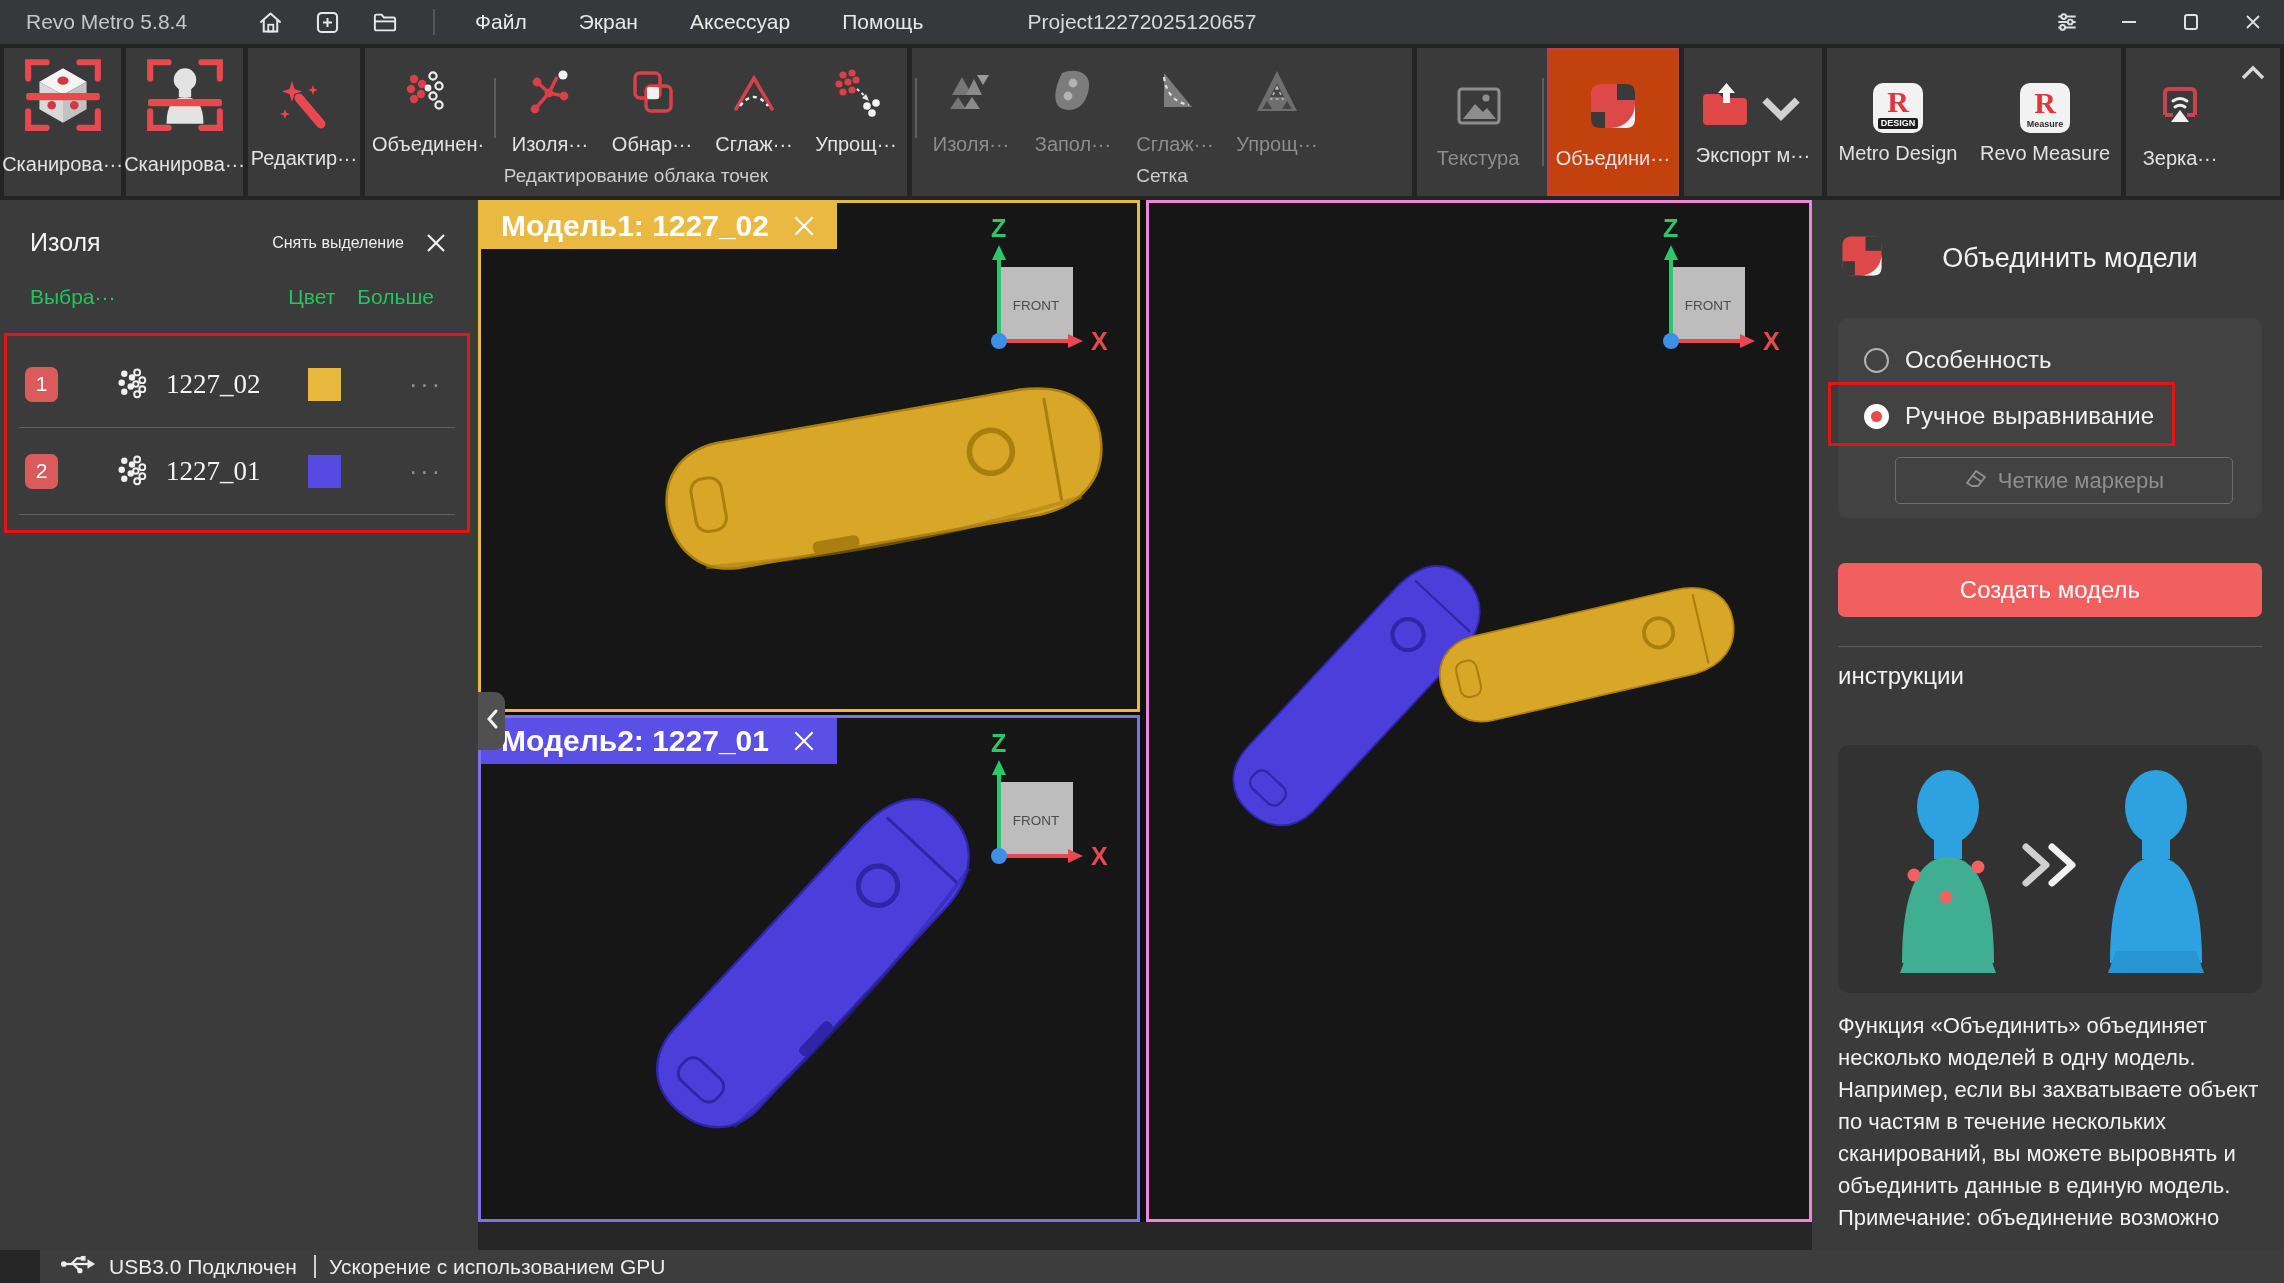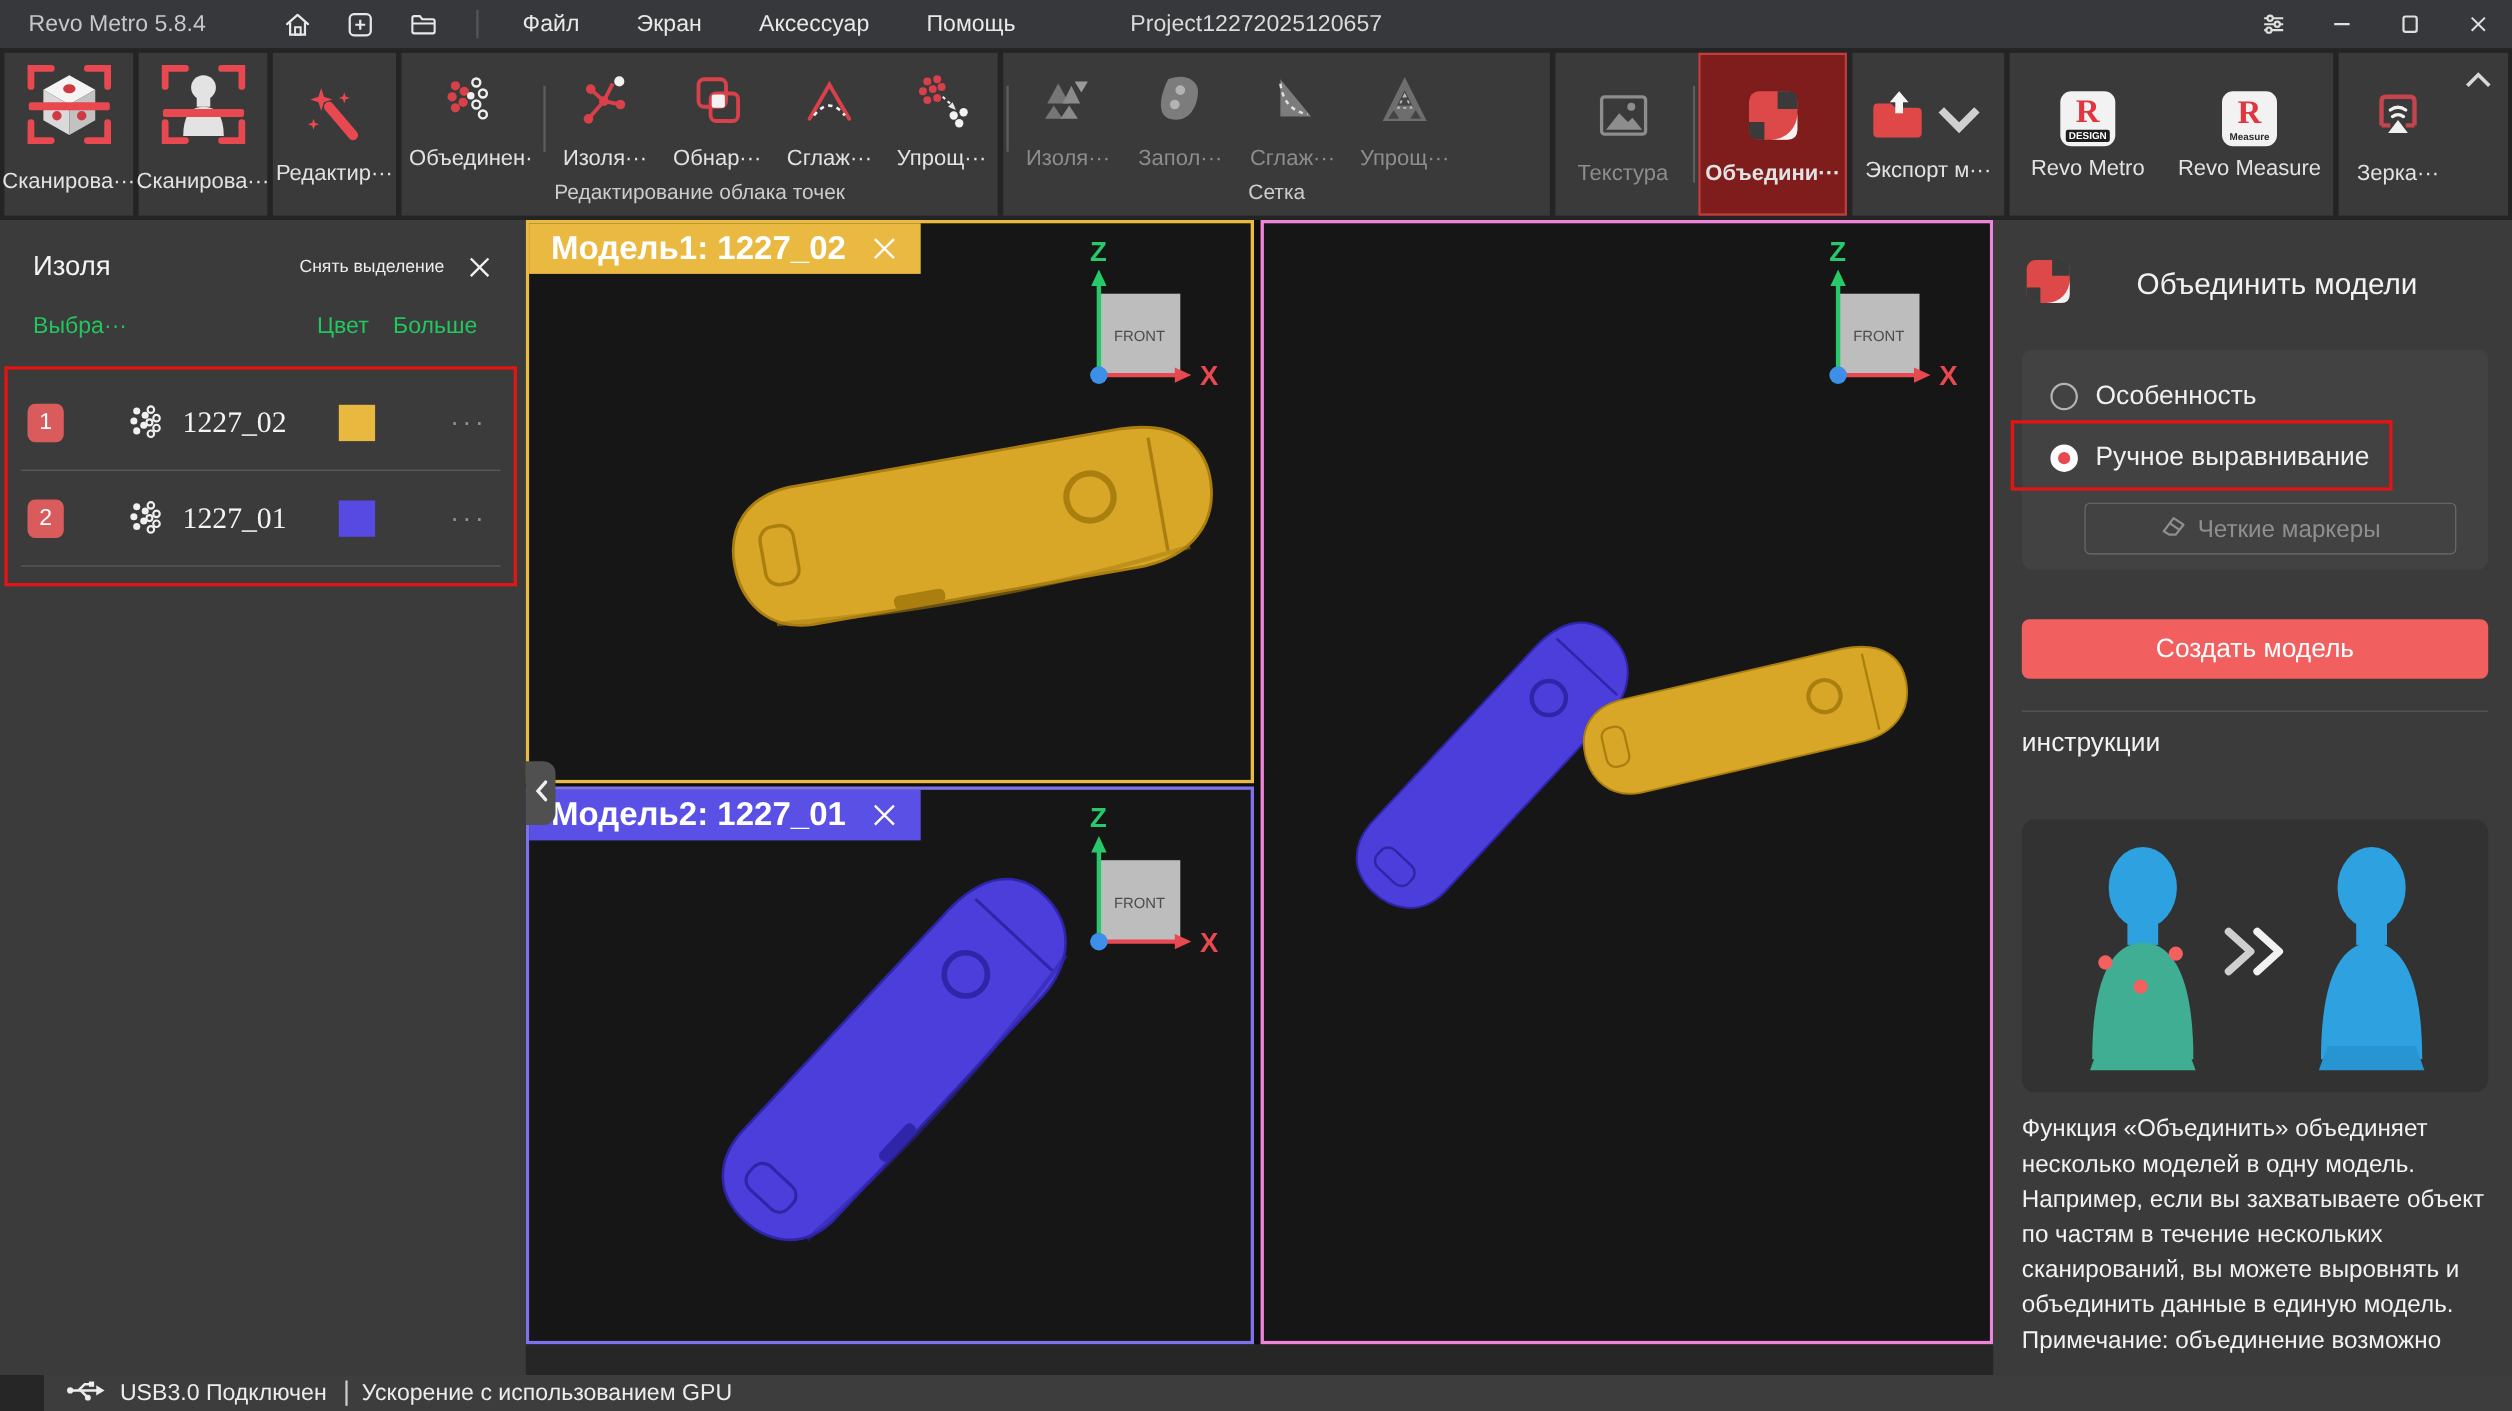--- a/index.html
+++ b/index.html
@@ -23,21 +23,21 @@
   .win-btn { width:62px; height:44px; display:flex; align-items:center; justify-content:center; }
   
   .toolbar { position:absolute; left:0; top:44px; width:2284px; height:156px;
     background:#242424; display:flex; gap:5px; padding:4px; }
   .tb-group { background:#3a3a3a; display:flex; flex-direction:column; height:148px; }
   .tb-row { display:flex; flex:1; align-items:stretch; }
   .tb-btn { display:flex; flex-direction:column; align-items:center; justify-content:center;
     gap:9px; padding:6px 4px 2px; font-size:20px; color:#e2e2e2; min-width:102px; white-space:nowrap; }
   .tb-btn svg { width:54px; height:54px; flex:none; }
   .tb-btn.dim { color:#8d8d8d; }
-  .tb-btn.selected { background:#7f1d1d; border:2px solid #bf3f3f;font-weight:bold; }
+  .tb-btn.selected { background:#c2410c; border:2px solid #bf3f3f; }
   .tb-scan { width:117px; justify-content:flex-end; padding-bottom:12px; gap:12px; }
   .tb-scan svg { width:82px; height:82px; }
   .tb-section { text-align:center; font-size:19px; color:#cccccc; padding:0 0 9px; margin-top:-3px; }
   .tb-vsep { width:2px; background:#5e5e5e; margin:30px 3px; }
   .revo-badge { width:50px; height:50px; background:#f2f2f2; border-radius:10px;
     display:flex; flex-direction:column; align-items:center; justify-content:center; line-height:1; }
   .revo-badge .r { color:#e2363f; font-size:30px; font-weight:bold; font-family:"Liberation Serif","DejaVu Serif",serif; }
   .badge-dark { font-size:9px; font-weight:bold; background:#1d1d1d; color:#fff; padding:1px 3px; border-radius:2px; margin-top:1px; }
   .badge-light { font-size:9px; font-weight:bold; color:#2a2a2a; margin-top:2px; }
   .tb-chevron { display:flex; align-items:flex-start; justify-content:center; padding:14px 12px 0 4px; }
@@ -368,21 +368,21 @@
       </div>
     </div>
 
     <div class="tb-group">
       <div class="tb-row">
         <div class="tb-btn" style="min-width:142px">
           <span class="revo-badge">
             <span class="r">R</span>
             <span class="badge-dark">DESIGN</span>
           </span>
-          <span>Revo Metro</span>
+          <span>Metro Design</span>
         </div>
         <div class="tb-btn" style="min-width:152px">
           <span class="revo-badge">
             <span class="r">R</span>
             <span class="badge-light">Measure</span>
           </span>
           <span>Revo Measure</span>
         </div>
       </div>
     </div>

